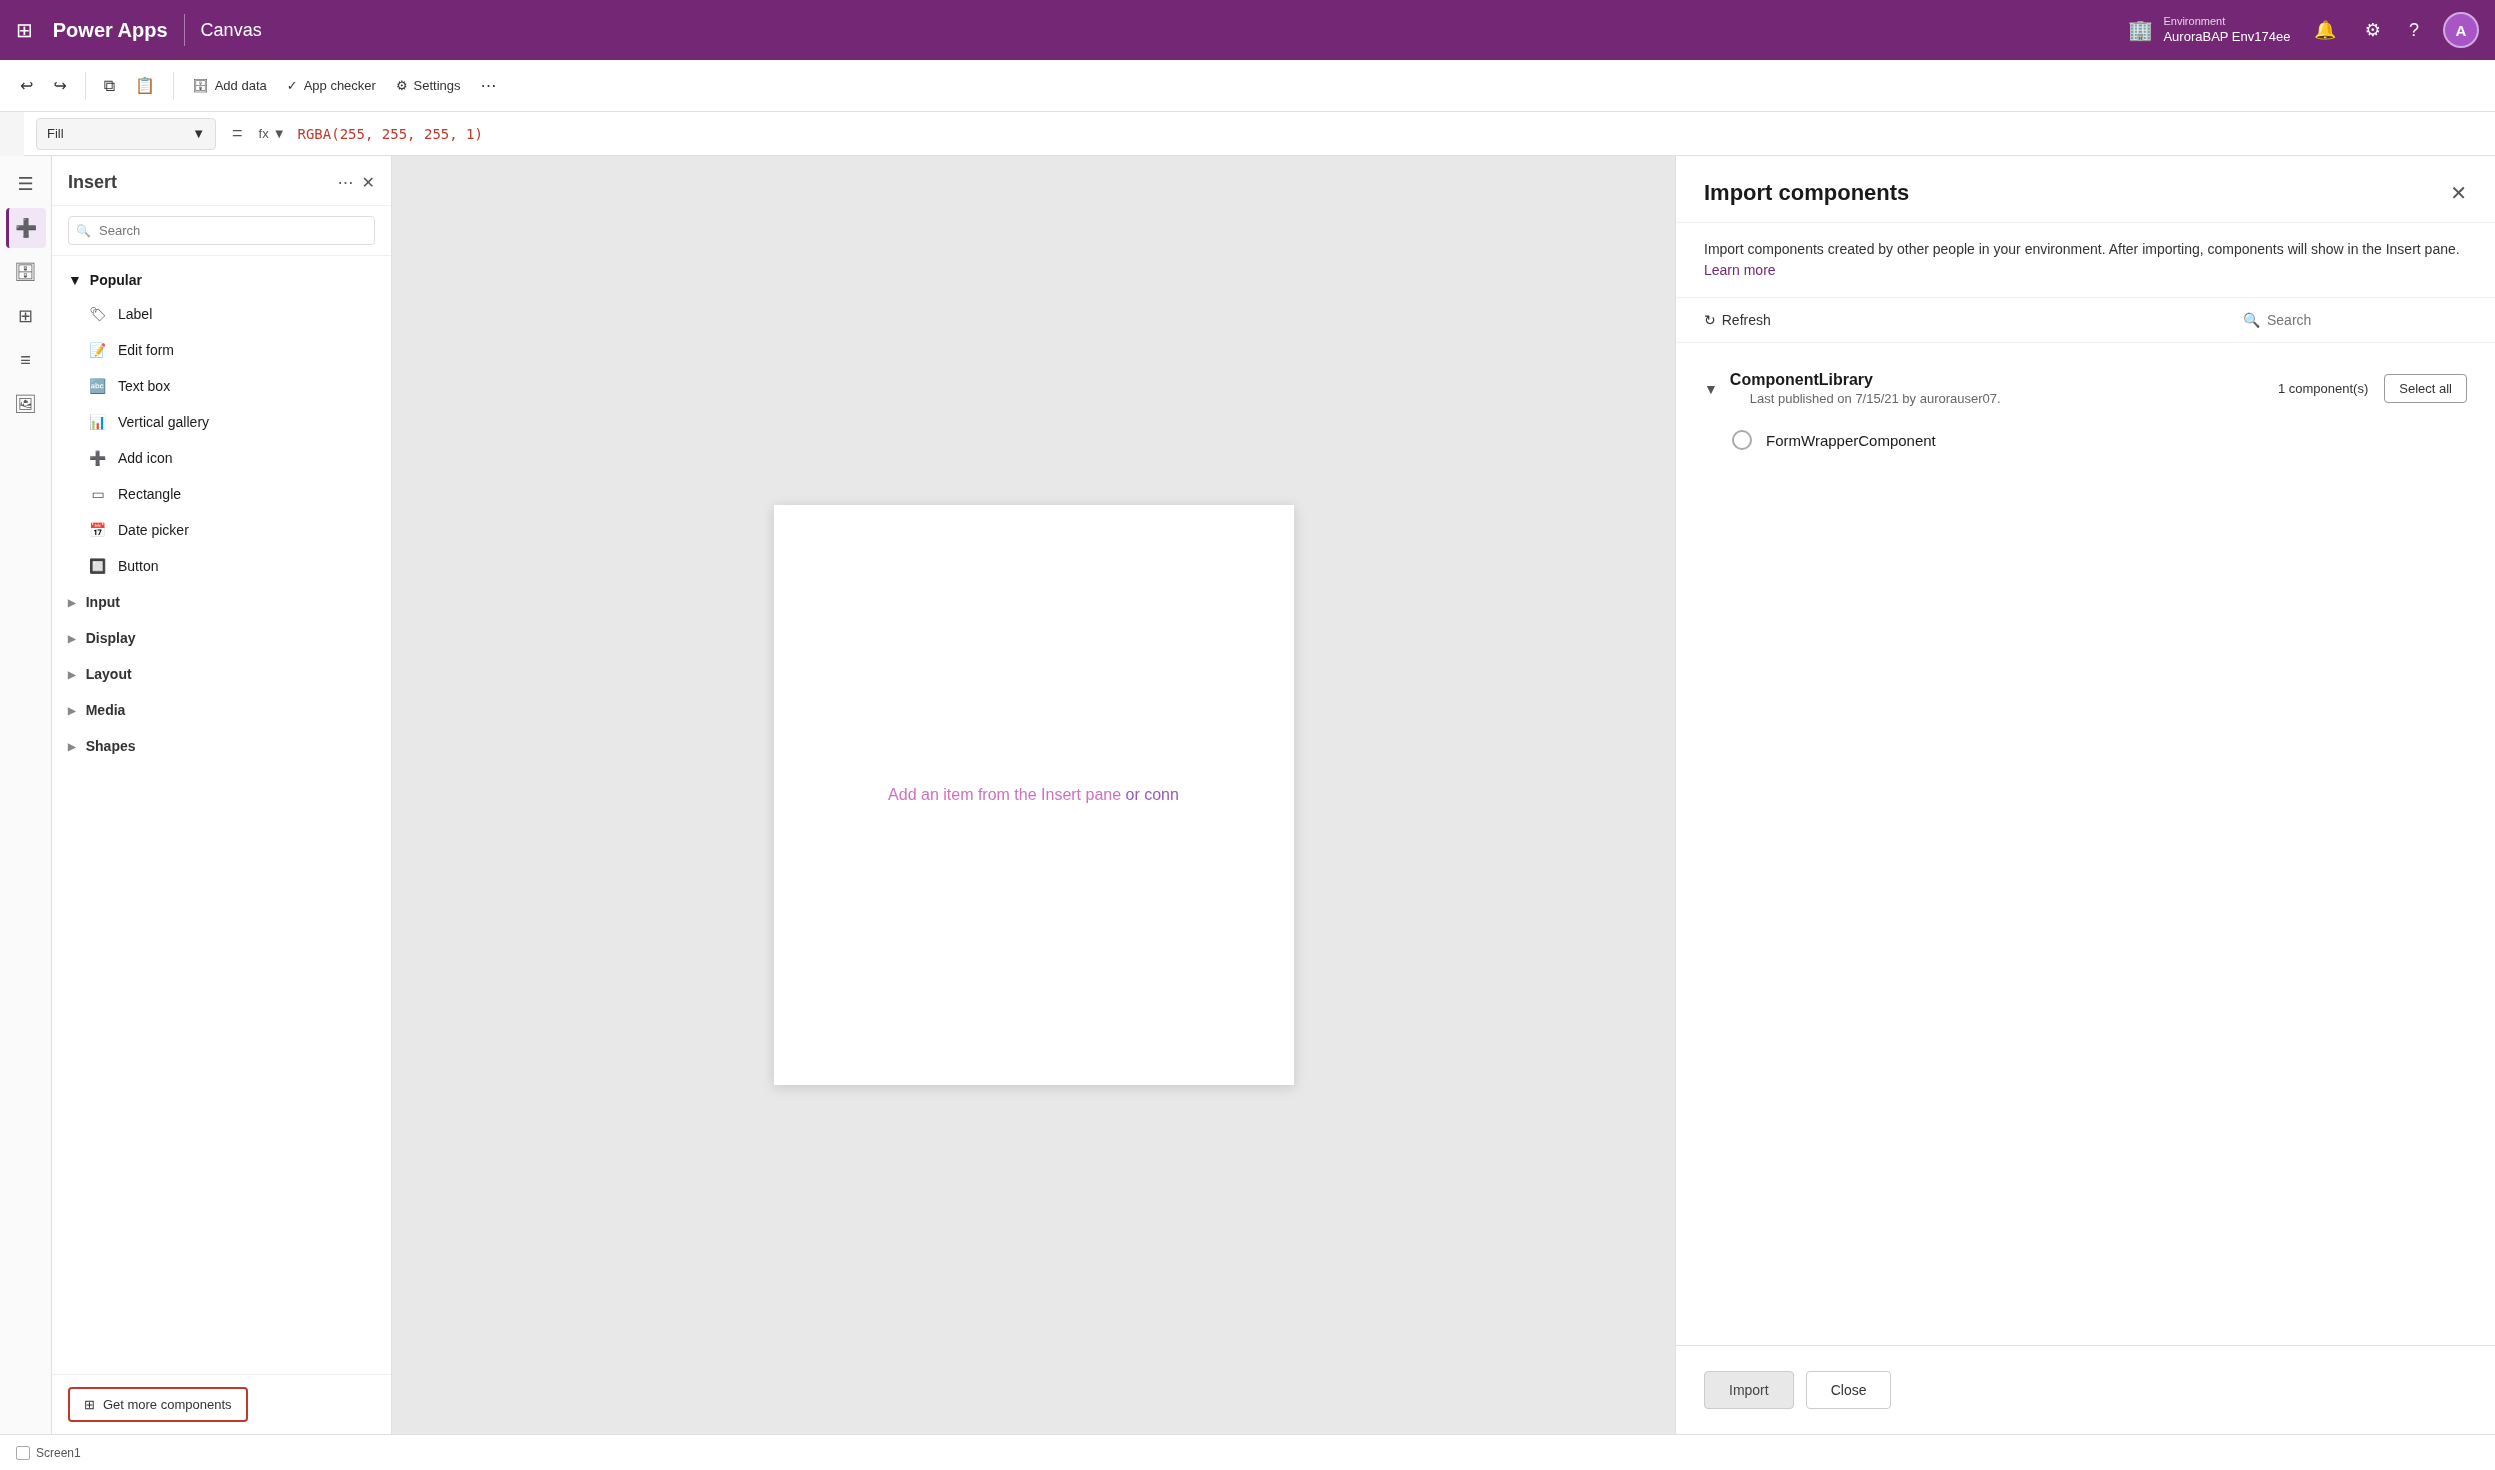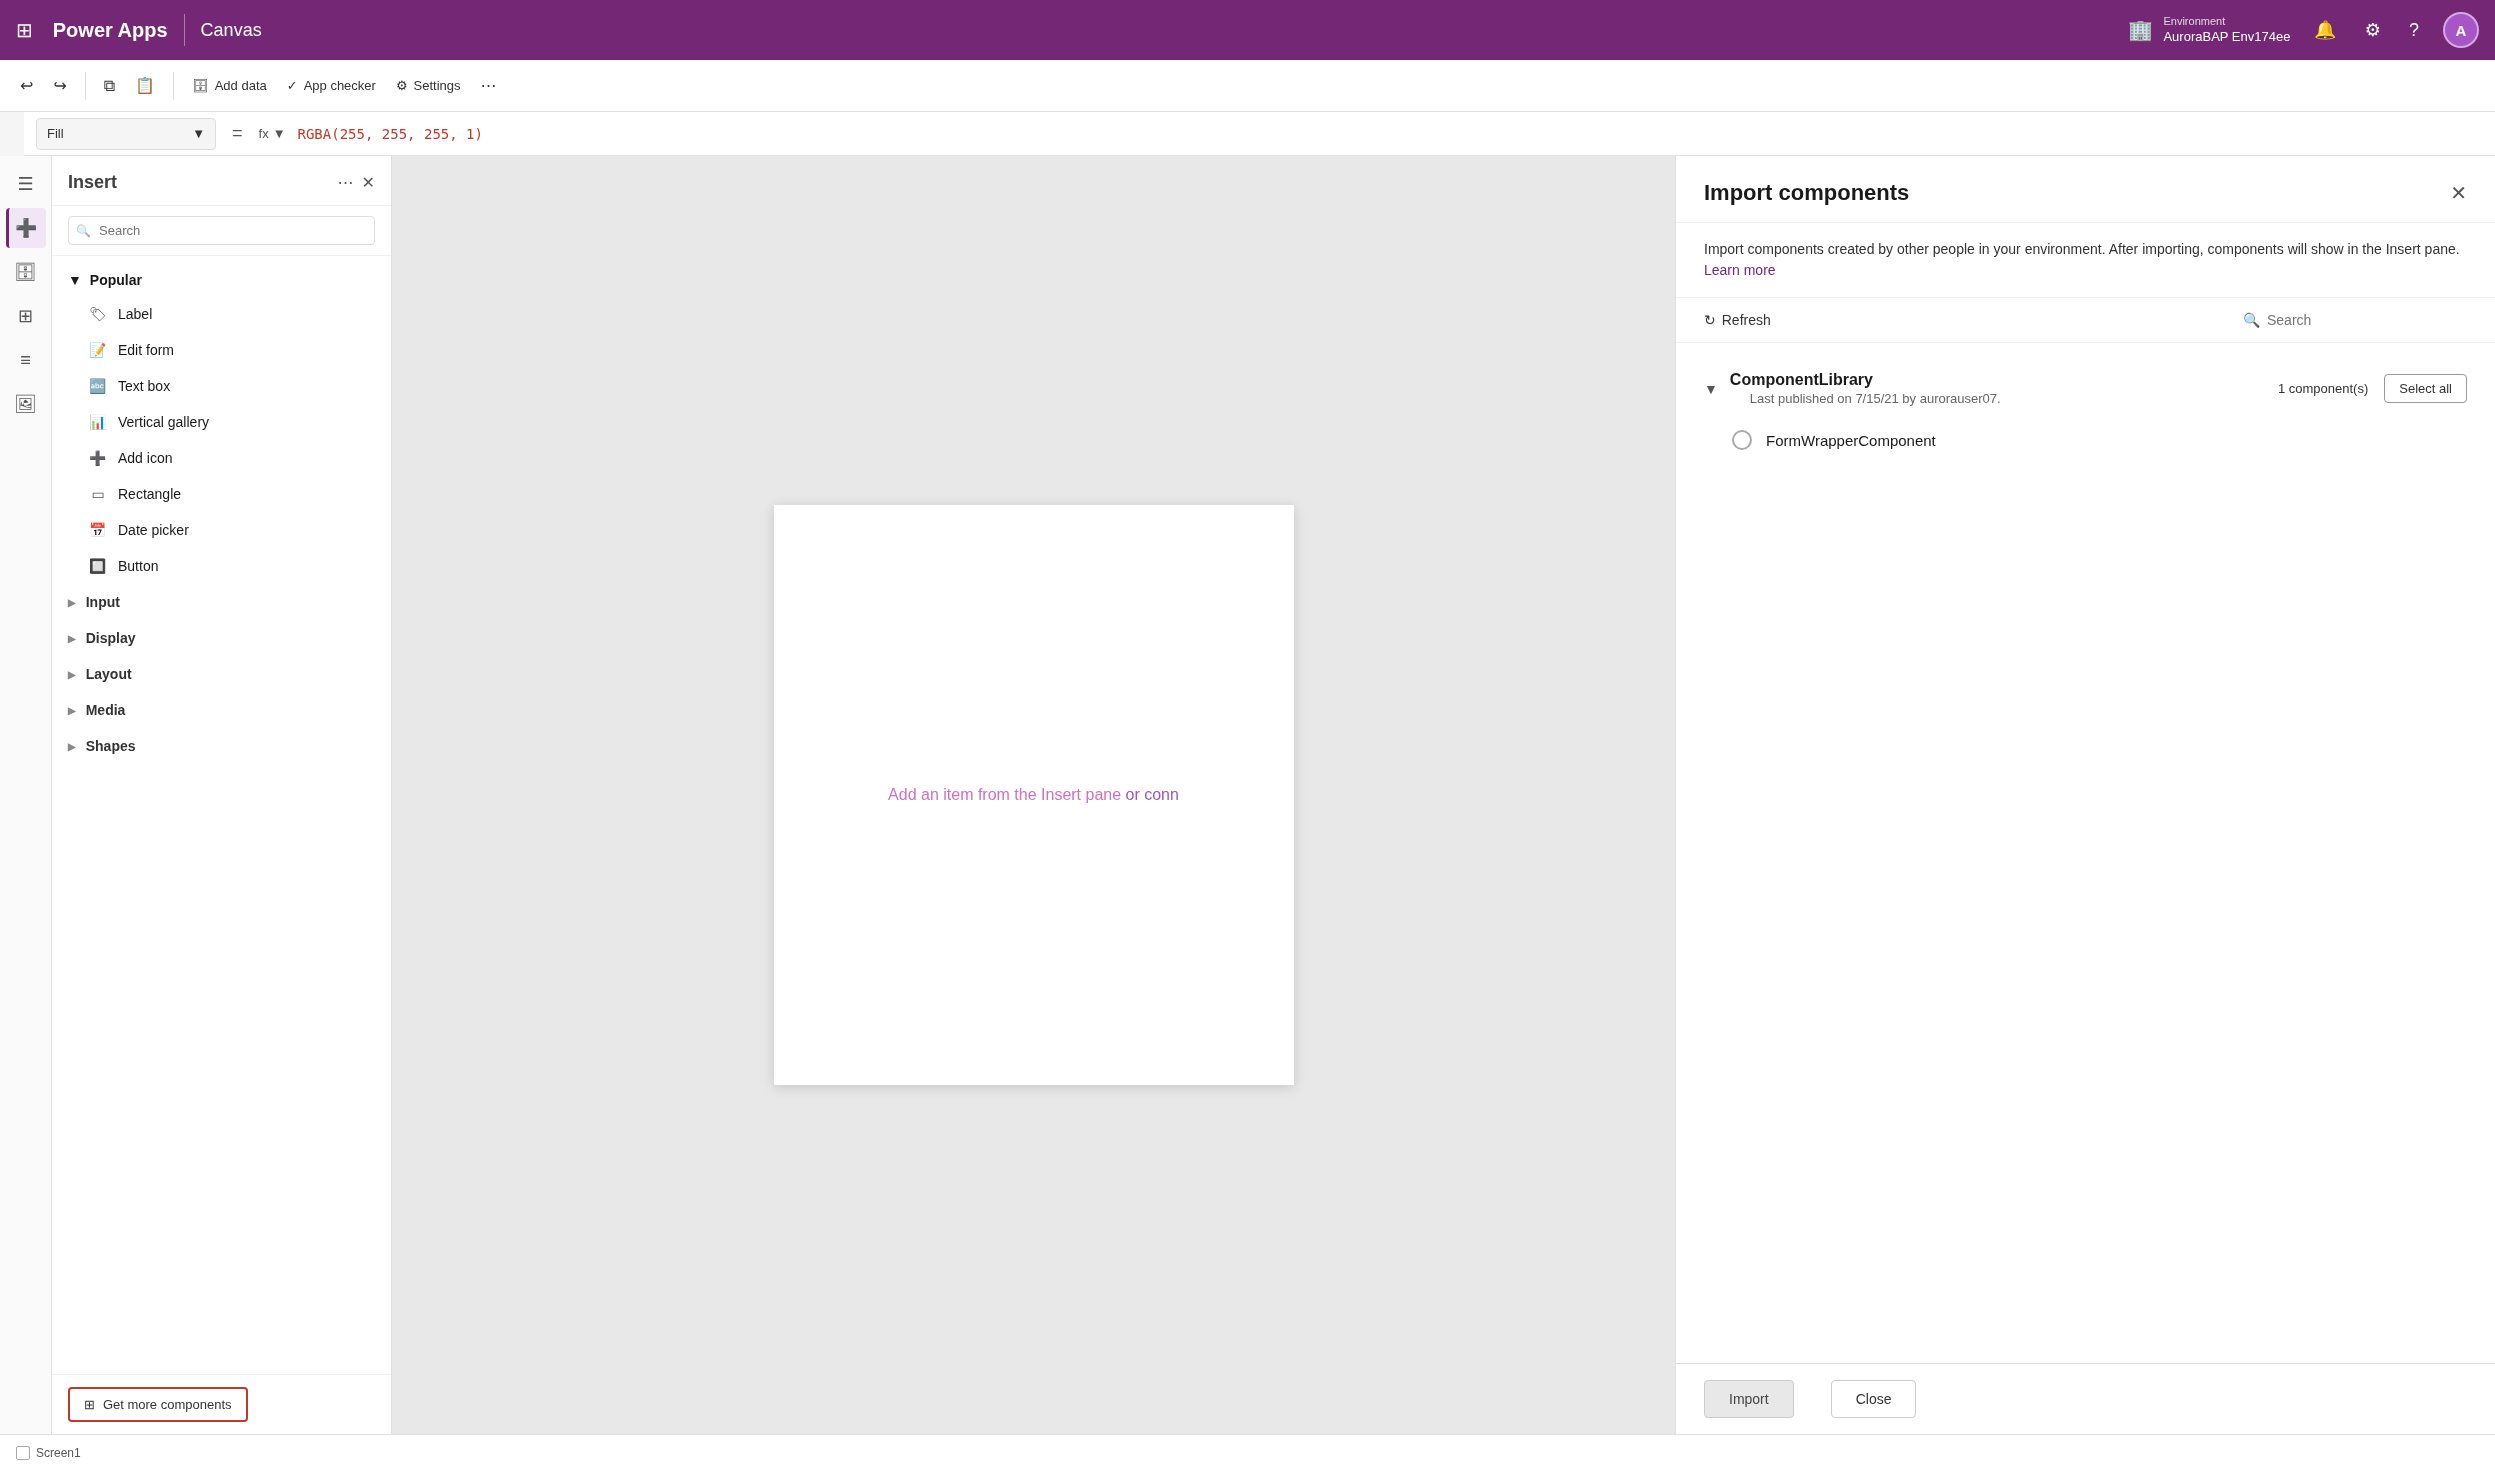--- a/index.html
+++ b/index.html
@@ -306,42 +306,41 @@
     .component-radio {
       width: 20px; height: 20px;
       border: 2px solid #aaa;
       border-radius: 50%;
       cursor: pointer;
       background: white;
     }
     .component-name { font-size: 15px; color: #1a1a1a; }
     .import-footer {
       border-top: 1px solid #e0e0e0;
-      padding: 16px 28px;
+      padding: 25px 28px;
       display: flex;
       gap: 12px;
     }
     .import-btn {
       background: #e8e8e8;
       border: 1px solid #ccc;
       border-radius: 4px;
       padding: 10px 24px;
       font-size: 14px;
       cursor: pointer;
       color: #444;
     }
     .close-btn {
       background: white;
       border: 1px solid #ccc;
       border-radius: 4px;
       padding: 10px 24px;
       font-size: 14px;
       cursor: pointer;
       color: #333;
-      margin-left: 25px;
     }
 
     
     .get-more-wrap {
       padding: 12px 16px;
       border-top: 1px solid #f0f0f0;
     }
     .get-more-btn {
       display: flex;
       align-items: center;

